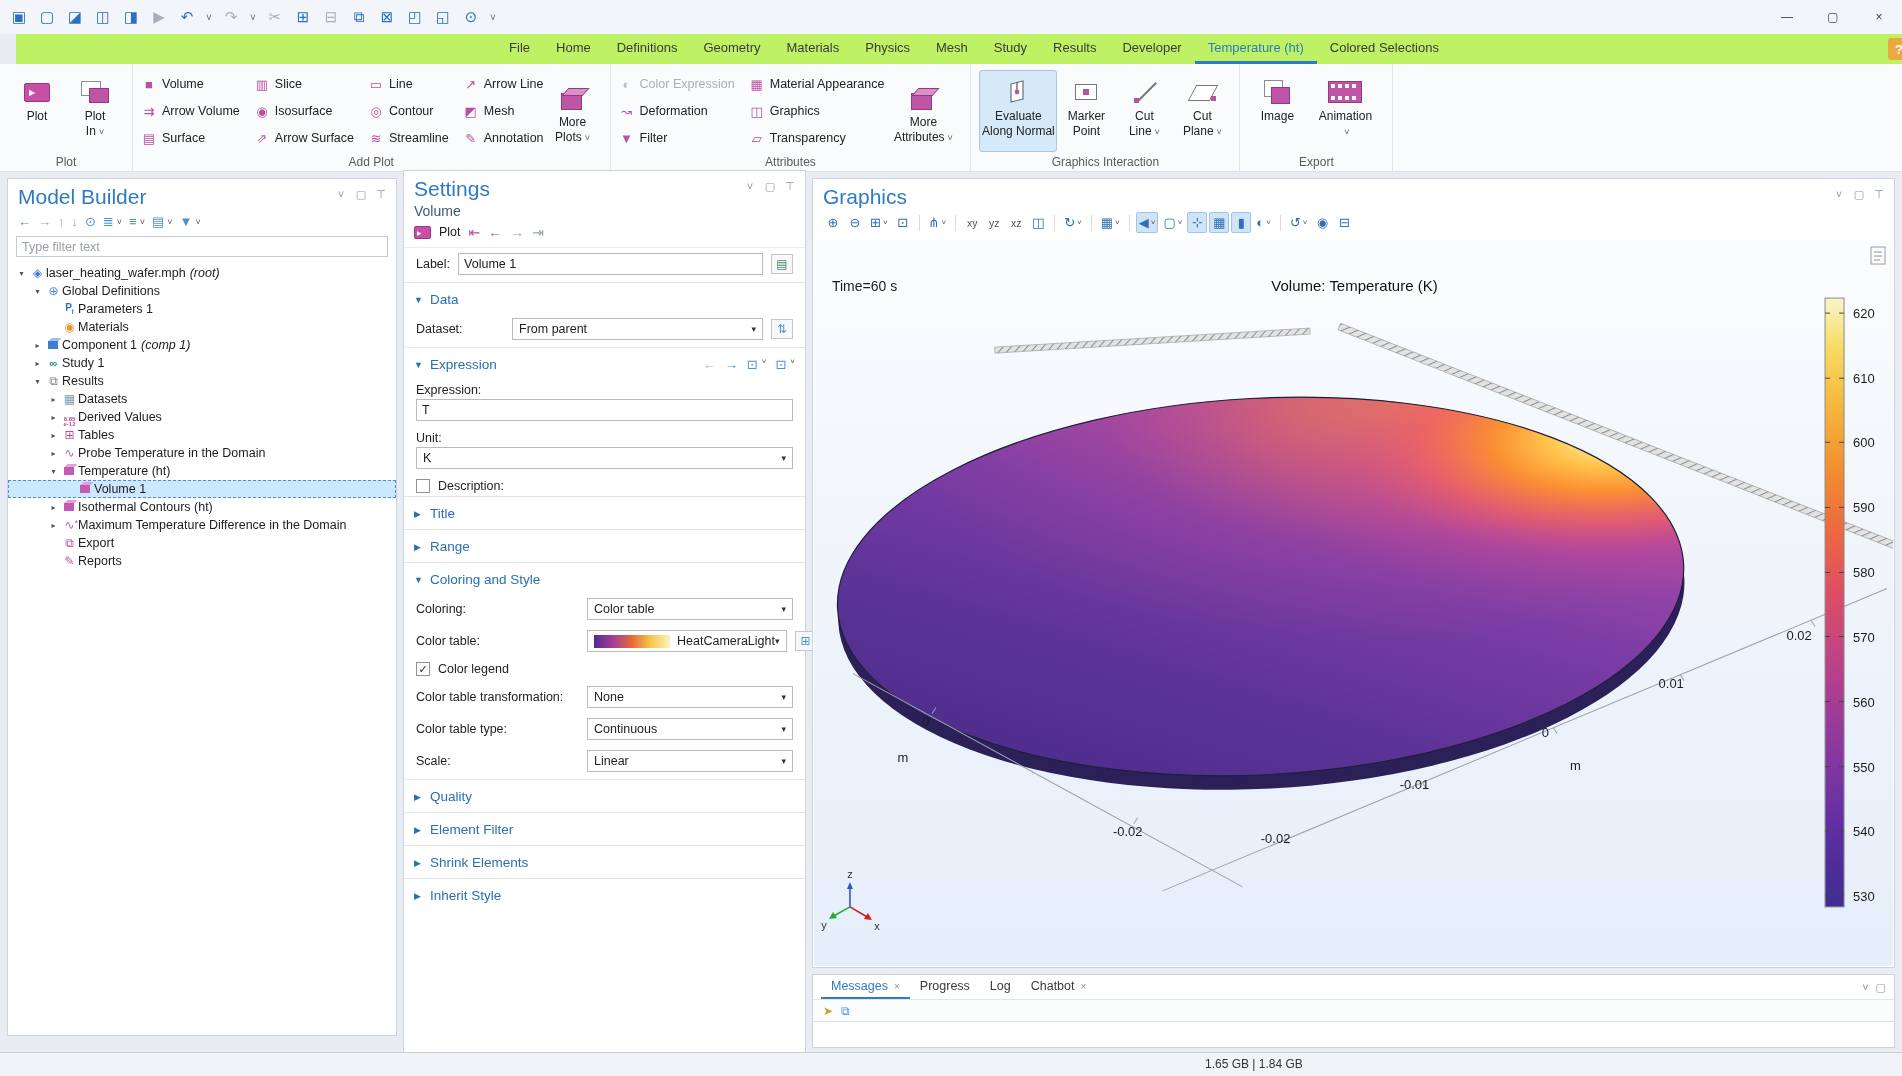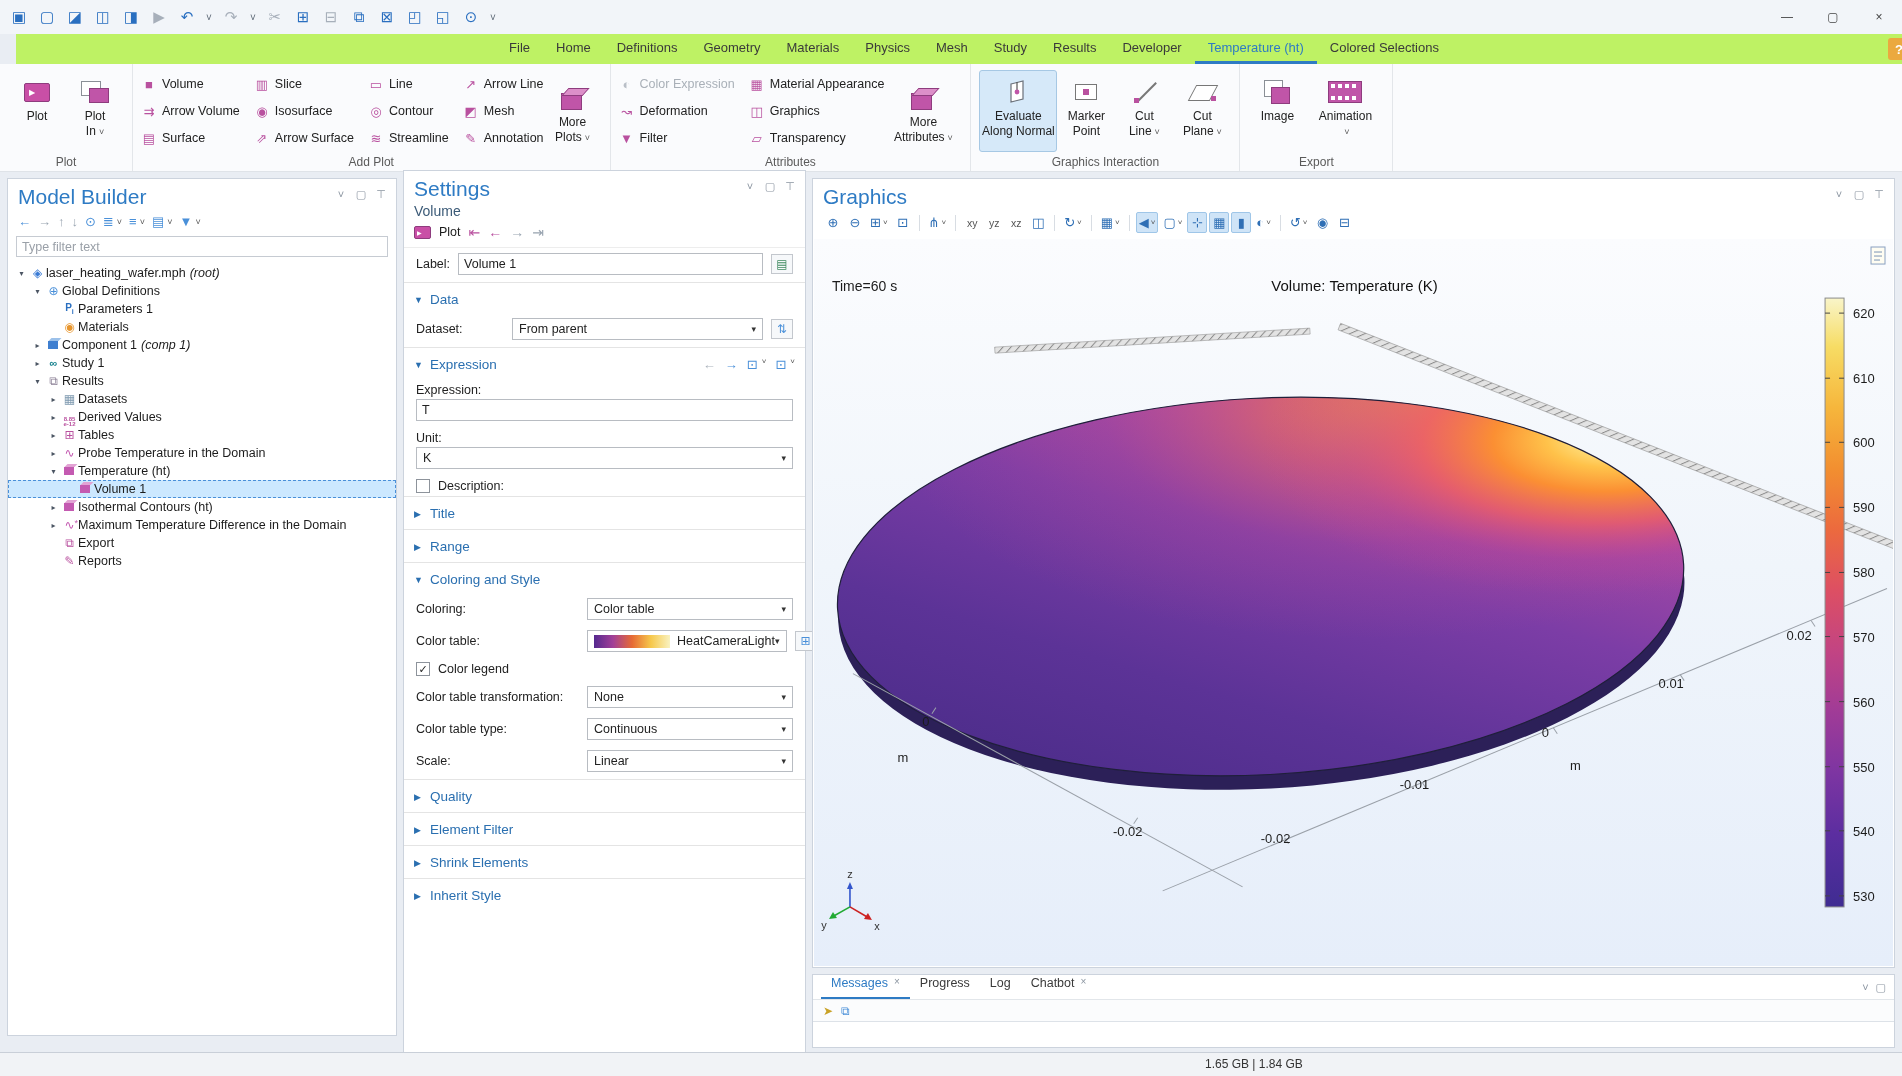--- a/index.html
+++ b/index.html
@@ -173,21 +173,21 @@
   .gt-btn.active { background:#cfe4f7; border-color:#9fc6e8; }
   .gt-btn .dd-caret { font-size:8px; margin-left:2px; }
   .gt-sep { width:1px; height:16px; background:#d8dde3; margin:0 4px; }
   .g-canvas { position:absolute; left:1px; right:1px; top:60px; bottom:1px;
     background:linear-gradient(180deg,#fbfcfe 0%,#f0f5fb 45%,#e6eefa 100%); }
   .g-canvas svg { width:100%; height:100%; display:block; }
 
   
   .messages-panel { left:812px; top:974px; width:1083px; height:74px; }
   .msg-tabs { display:flex; align-items:stretch; height:25px; padding-left:8px; border-bottom:1px solid #e2e6ea; }
-  .msg-tab { display:flex; gap:6px; padding:1px 10px; font-size:12.5px; color:#3a3a3a;
+  .msg-tab { display:flex; align-items:center; gap:6px; padding:8px 10px; font-size:12.5px; color:#3a3a3a;
     border-bottom:2px solid transparent; }
   .msg-tab.active { color:#2e7bc4; border-bottom-color:#2e7bc4; }
   .msg-close { font-size:10px; color:#8b95a1; }
   .msg-ctrls { margin-left:auto; display:flex; gap:7px; padding-right:8px; align-items:center;
     color:#8b95a1; font-size:11px; }
   .msg-toolbar { display:flex; align-items:center; gap:8px; height:22px; padding-left:10px;
     background:#fbfcfd; border-bottom:1px solid #dde2e8; }
   .msg-tbtn { font-size:12px; }
   .msg-content { height:25px; background:#fff; }
 

